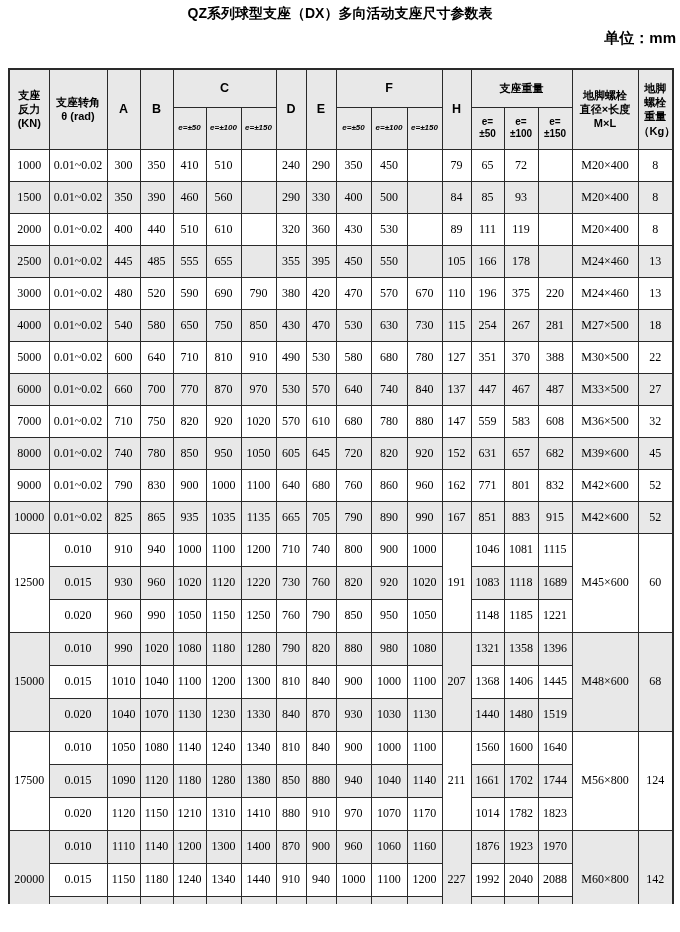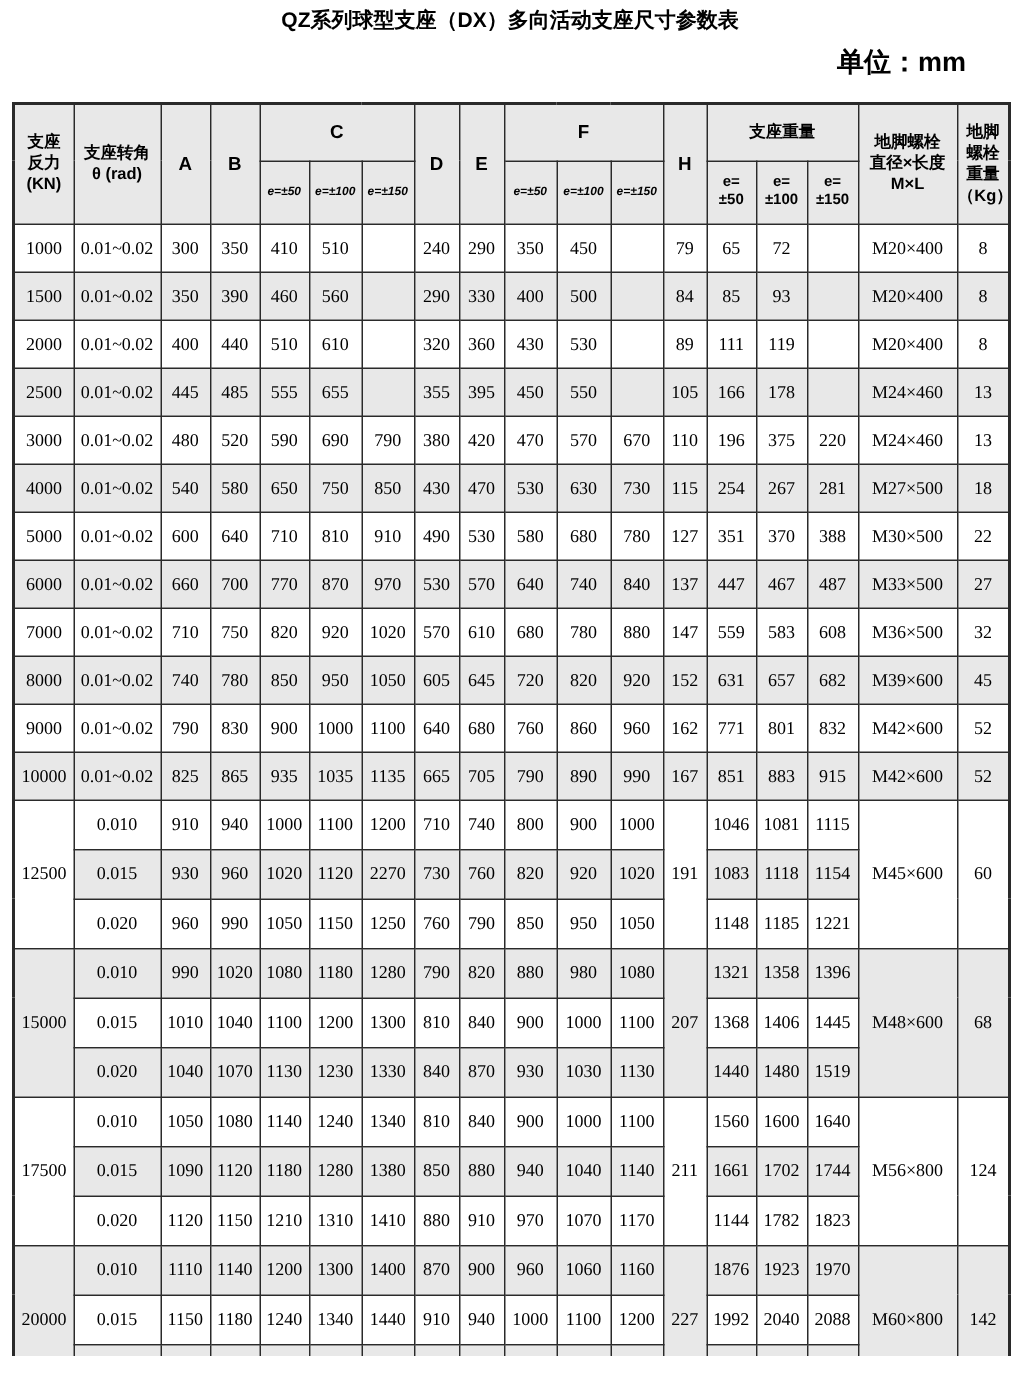--- a/index.html
+++ b/index.html
@@ -25,22 +25,22 @@
     left: 0;
     width: 100%;
     text-align: center;
     font-size: 14px;
     font-weight: bold;
     font-family: "Liberation Sans", sans-serif;
   }
   .unit-label {
     position: absolute;
     top: 29px;
-    right: 36px;
-    font-size: 18px;
+    right: 4px;
+    font-size: 15px;
     font-weight: bold;
     font-family: "Liberation Sans", sans-serif;
     text-align: right;
   }
   table.spec {
     position: absolute;
     left: 8px;
     top: 68px;
     width: 664px;
     border-collapse: collapse;
@@ -404,29 +404,29 @@
           <td>1115</td>
           <td rowspan="3">M45×600</td>
           <td rowspan="3">60</td>
         </tr>
         <tr class="r-group">
           <td class="shade">0.015</td>
           <td class="shade">930</td>
           <td class="shade">960</td>
           <td class="shade">1020</td>
           <td class="shade">1120</td>
-          <td class="shade">2270</td>
+          <td class="shade">1220</td>
           <td class="shade">730</td>
           <td class="shade">760</td>
           <td class="shade">820</td>
           <td class="shade">920</td>
           <td class="shade">1020</td>
           <td class="shade">1083</td>
           <td class="shade">1118</td>
-          <td class="shade">1154</td>
+          <td class="shade">1689</td>
         </tr>
         <tr class="r-group">
           <td>0.020</td>
           <td>960</td>
           <td>990</td>
           <td>1050</td>
           <td>1150</td>
           <td>1250</td>
           <td>760</td>
           <td>790</td>
@@ -530,21 +530,21 @@
           <td>1120</td>
           <td>1150</td>
           <td>1210</td>
           <td>1310</td>
           <td>1410</td>
           <td>880</td>
           <td>910</td>
           <td>970</td>
           <td>1070</td>
           <td>1170</td>
-          <td>1144</td>
+          <td>1014</td>
           <td>1782</td>
           <td>1823</td>
         </tr>
         <tr class="r-group">
           <td class="shade" rowspan="3">20000</td>
           <td class="shade">0.010</td>
           <td class="shade">1110</td>
           <td class="shade">1140</td>
           <td class="shade">1200</td>
           <td class="shade">1300</td>

